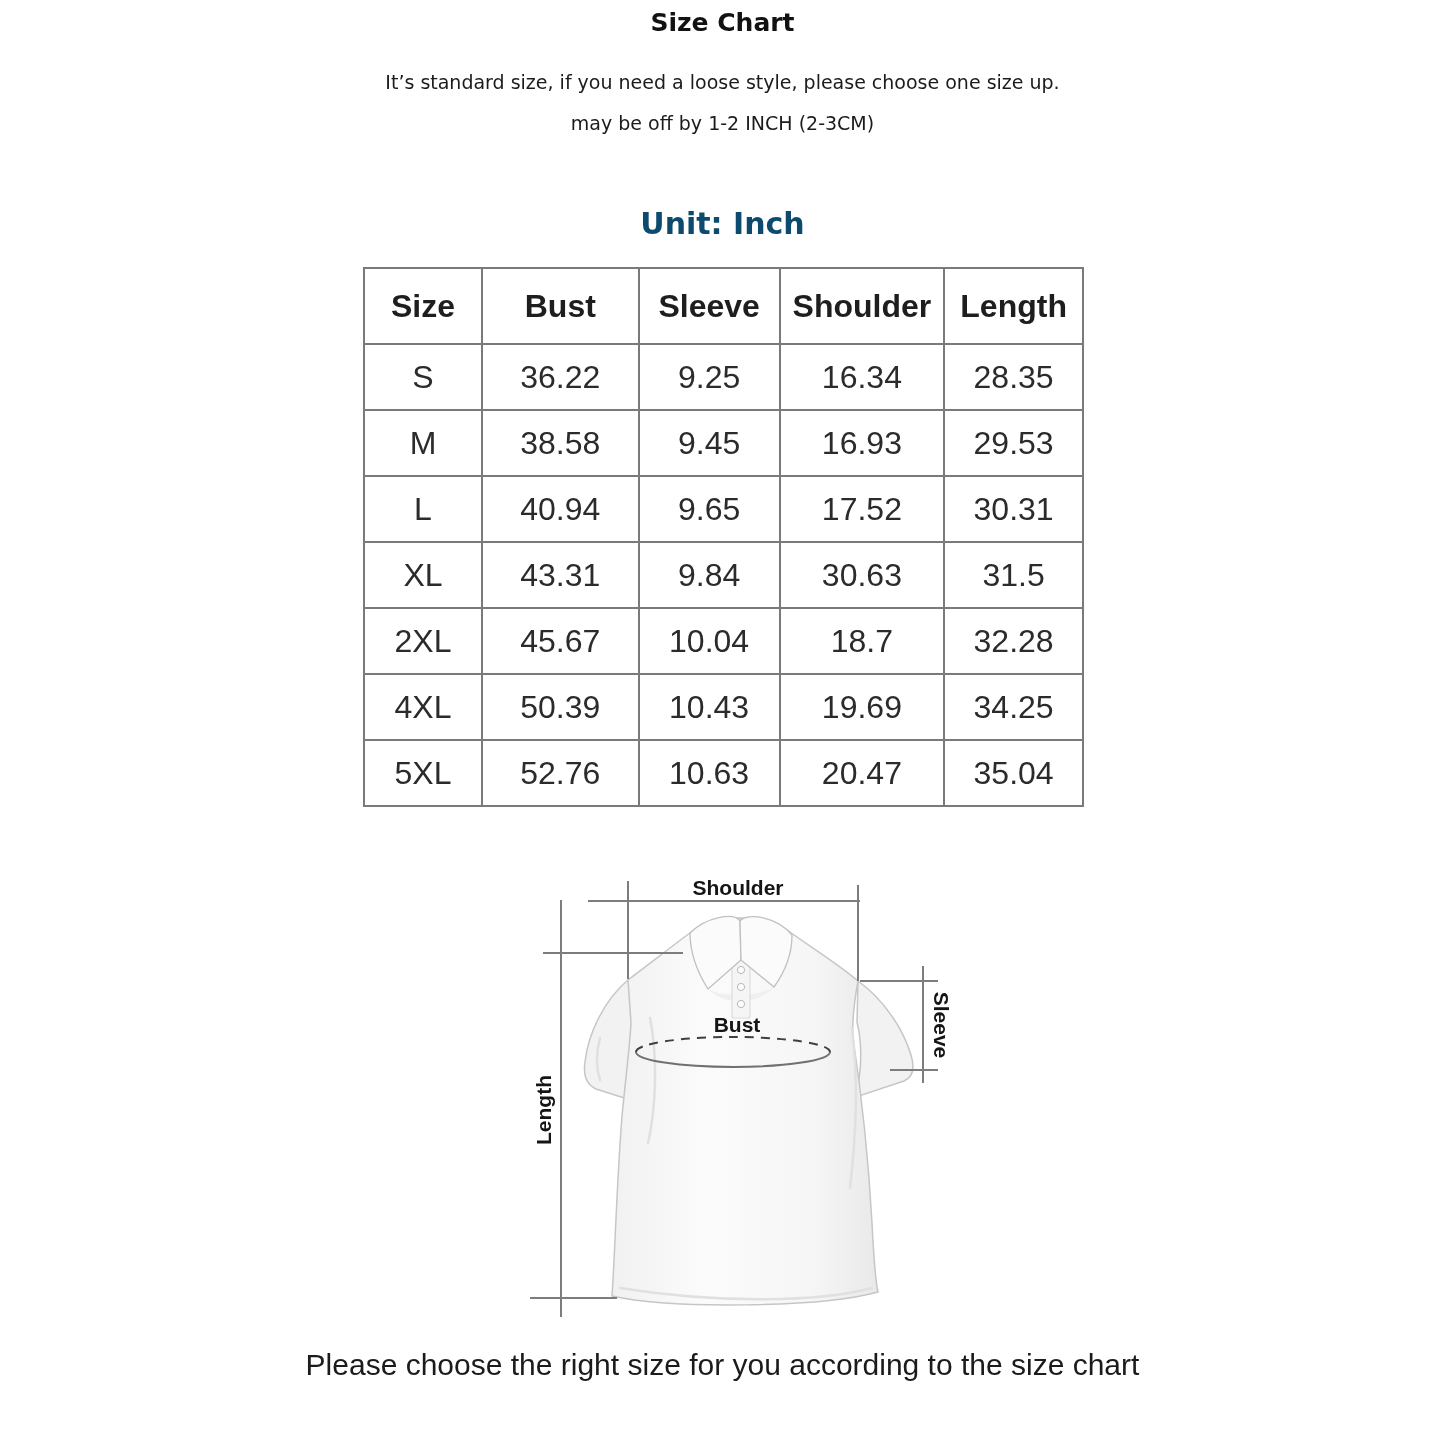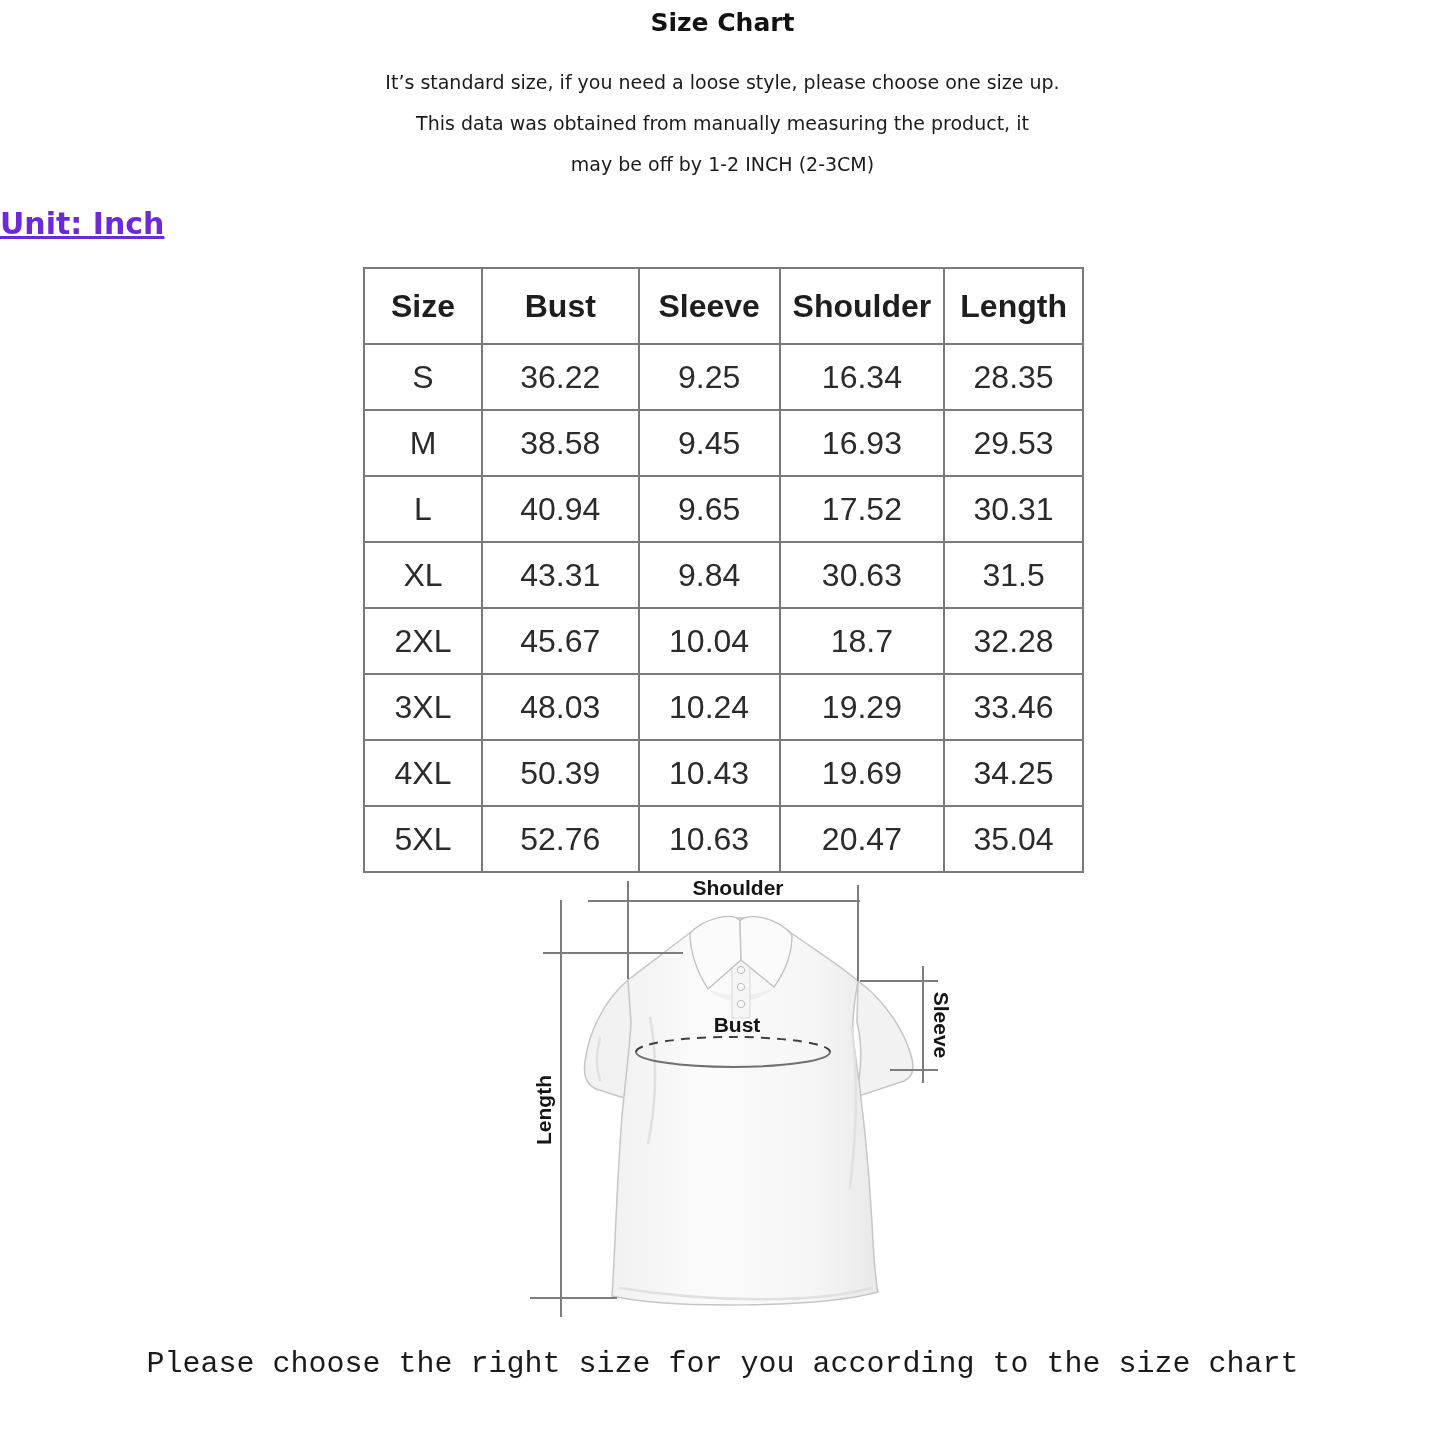--- a/index.html
+++ b/index.html
@@ -10,53 +10,52 @@
   .title{
     position:absolute;top:8px;left:0;width:100%;text-align:center;margin:0;
     font-family:"DejaVu Sans",sans-serif;font-size:25px;font-weight:700;color:#121212;
   }
   .intro{
     position:absolute;top:62px;left:0;width:100%;text-align:center;
     font-family:"DejaVu Sans",sans-serif;font-size:19px;line-height:41px;
     color:#1b1b1b;white-space:nowrap;
   }
   .unit{
-    position:absolute;top:206px;left:0;width:100%;
-    font-family:"DejaVu Sans",sans-serif;font-size:30px;font-weight:700;color:#6d28d9;text-decoration:underline;
+    position:absolute;top:206px;left:0;width:100%;text-align:center;
+    font-family:"DejaVu Sans",sans-serif;font-size:30px;font-weight:700;color:#0c4a6e;
   }
   table.size-table{
     position:absolute;left:363px;top:267px;width:721px;
     border-collapse:collapse;table-layout:fixed;
     font-family:"Liberation Sans",sans-serif;font-size:32px;color:#2b2b2b;
     text-align:center;
     padding-left:40px;
   }
   table.size-table th,table.size-table td{border:2px solid #7a7a7a;padding:0;}
   table.size-table thead th{height:74px;font-weight:700;color:#1e1e1e;}
   table.size-table tbody td{height:64px;font-weight:400;}
   .diagram{position:absolute;left:500px;top:868px;width:500px;height:462px;}
   .footer{
     position:absolute;top:1342px;left:0;width:100%;text-align:center;
-    font-family:Liberation Mono, monospace;font-size:30px;line-height:45px;
+    font-family:Liberation Sans, sans-serif;font-size:30px;line-height:45px;
     color:#1b1b1b;white-space:nowrap;
   }
   .dim-label{
     font-family:"Liberation Sans",sans-serif;font-size:21px;font-weight:600;fill:#151515;
   }
 </style>
 </head>
 <body>
 
 <div>
 
   <h1 class="title">Size Chart</h1>
 
   <div class="intro">
       <div>It’s standard size, if you need a loose style, please choose one size up.</div>
-      <div>This data was obtained from manually measuring the product, it</div>
       <div>may be off by 1-2 INCH (2-3CM)</div>
     </div>
 
   <div class="unit">Unit: Inch</div>
 
   <table class="size-table">
     <colgroup>
       <col style="width:16.4%">
         <col style="width:21.8%">
         <col style="width:19.6%">
@@ -100,27 +99,20 @@
           <td>9.84</td>
           <td>30.63</td>
           <td>31.5</td>
         </tr>
         <tr>
           <td>2XL</td>
           <td>45.67</td>
           <td>10.04</td>
           <td>18.7</td>
           <td>32.28</td>
-        </tr>
-        <tr>
-          <td>3XL</td>
-          <td>48.03</td>
-          <td>10.24</td>
-          <td>19.29</td>
-          <td>33.46</td>
         </tr>
         <tr>
           <td>4XL</td>
           <td>50.39</td>
           <td>10.43</td>
           <td>19.69</td>
           <td>34.25</td>
         </tr>
         <tr>
           <td>5XL</td>

